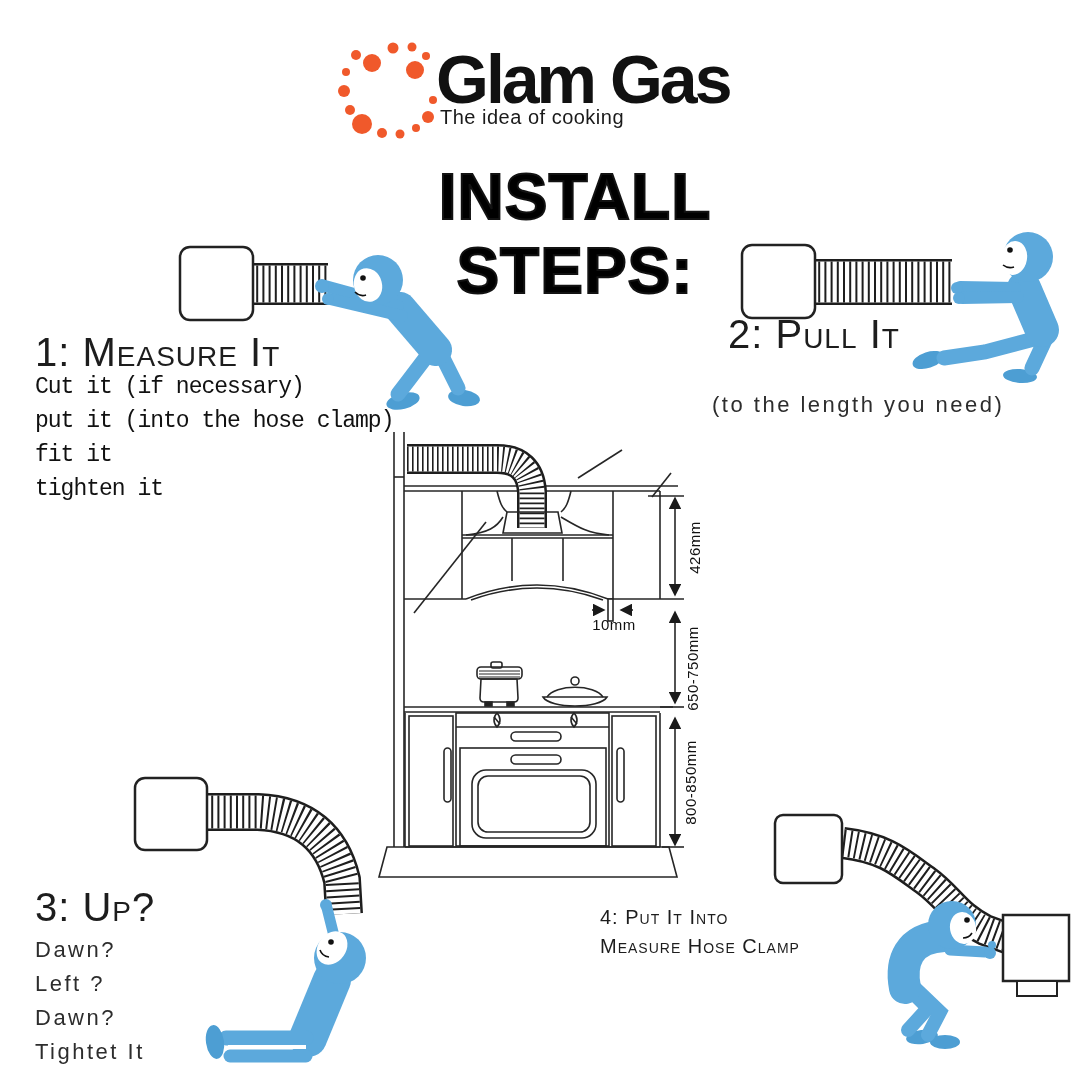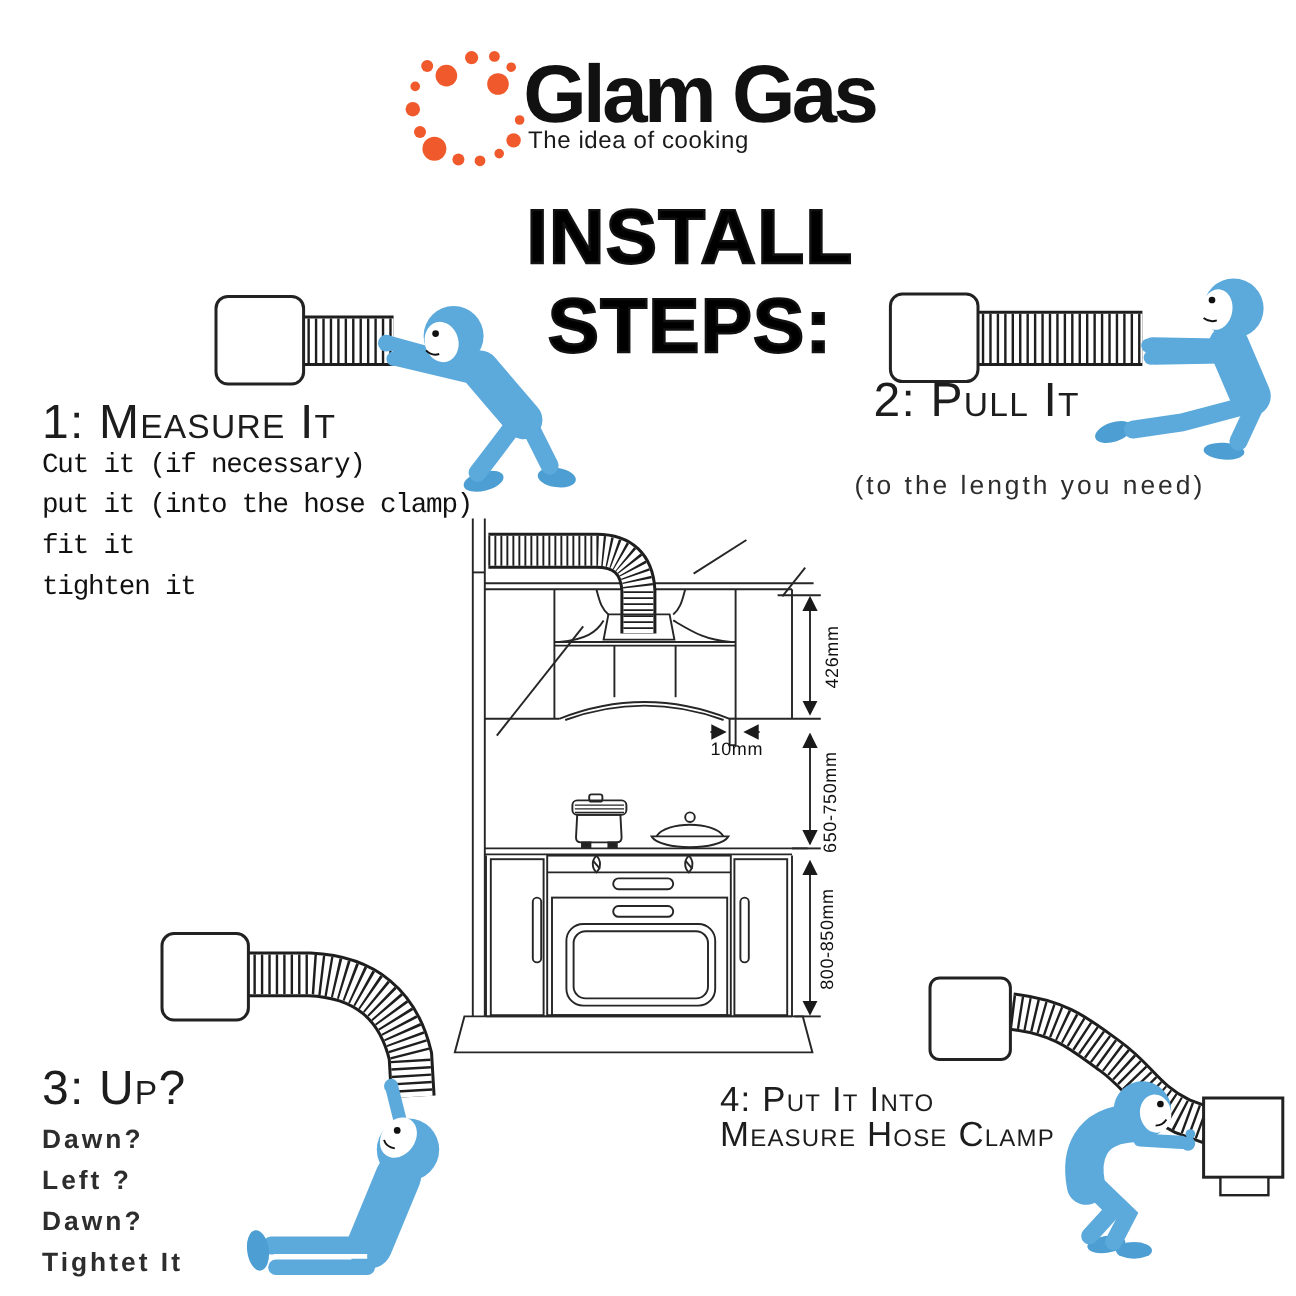--- a/index.html
+++ b/index.html
@@ -5,21 +5,21 @@
   html,body{margin:0;padding:0;background:#fff;}
   #poster{position:relative;width:1080px;height:1080px;background:#fff;overflow:hidden;
           font-family:"Liberation Sans",sans-serif;color:#1a1a1a;}
   #art{position:absolute;left:0;top:0;width:1080px;height:1080px;}
   .abs{position:absolute;}
   .brand{left:436px;top:40px;font-size:68px;font-weight:bold;letter-spacing:-3px;color:#111;}
   .tagline{left:440px;top:106px;width:300px;text-align:left;font-size:20px;color:#1a1a1a;letter-spacing:.5px;}
   .title{left:370px;top:160px;width:410px;text-align:center;font-size:64px;font-weight:bold;
          letter-spacing:1px;color:#000000;-webkit-text-stroke:2px #121212;}
   .stepH{font-variant:small-caps;font-size:40px;color:#1d1d1d;letter-spacing:1px;}
-  .stepH4{font-variant:small-caps;font-size:29px;line-height:29px;color:#1d1d1d;letter-spacing:1px;}
+  .stepH4{font-variant:small-caps;font-size:20px;line-height:29px;color:#1d1d1d;letter-spacing:1px;}
   .mono{font-family:"Liberation Mono","DejaVu Sans Mono",monospace;font-size:23px;letter-spacing:-1px;
         line-height:34px;color:#111;white-space:nowrap;}
   .lightTxt{font-size:22px;letter-spacing:2.5px;line-height:34px;color:#2d2d2d;white-space:nowrap;}
   .dim{font-size:15px;color:#111;letter-spacing:.5px;text-align:center;}
   .rot{transform:rotate(-90deg);}
 </style>
 </head>
 <body>
 
 <div id="poster">
@@ -256,21 +256,21 @@
     <div>Cut it (if necessary)</div>
     <div>put it (into the hose clamp)</div>
     <div>fit it</div>
     <div>tighten it</div>
   </div>
 
   <div class="abs stepH" style="left:728px;top:312px;">2: Pull It</div>
   <div class="abs lightTxt" style="left:712px;top:388px;">(to the length you need)</div>
 
   <div class="abs stepH" style="left:35px;top:885px;">3: Up?</div>
-  <div class="abs lightTxt" style="left:35px;top:933px;font-weight:bold;">
+  <div class="abs lightTxt" style="left:35px;top:933px;">
     <div>Dawn?</div>
     <div>Left ?</div>
     <div>Dawn?</div>
     <div>Tightet It</div>
   </div>
 
   <div class="abs stepH4" style="left:600px;top:903px;">
     <div>4: Put It Into</div>
     <div>Measure Hose Clamp</div>
   </div>

